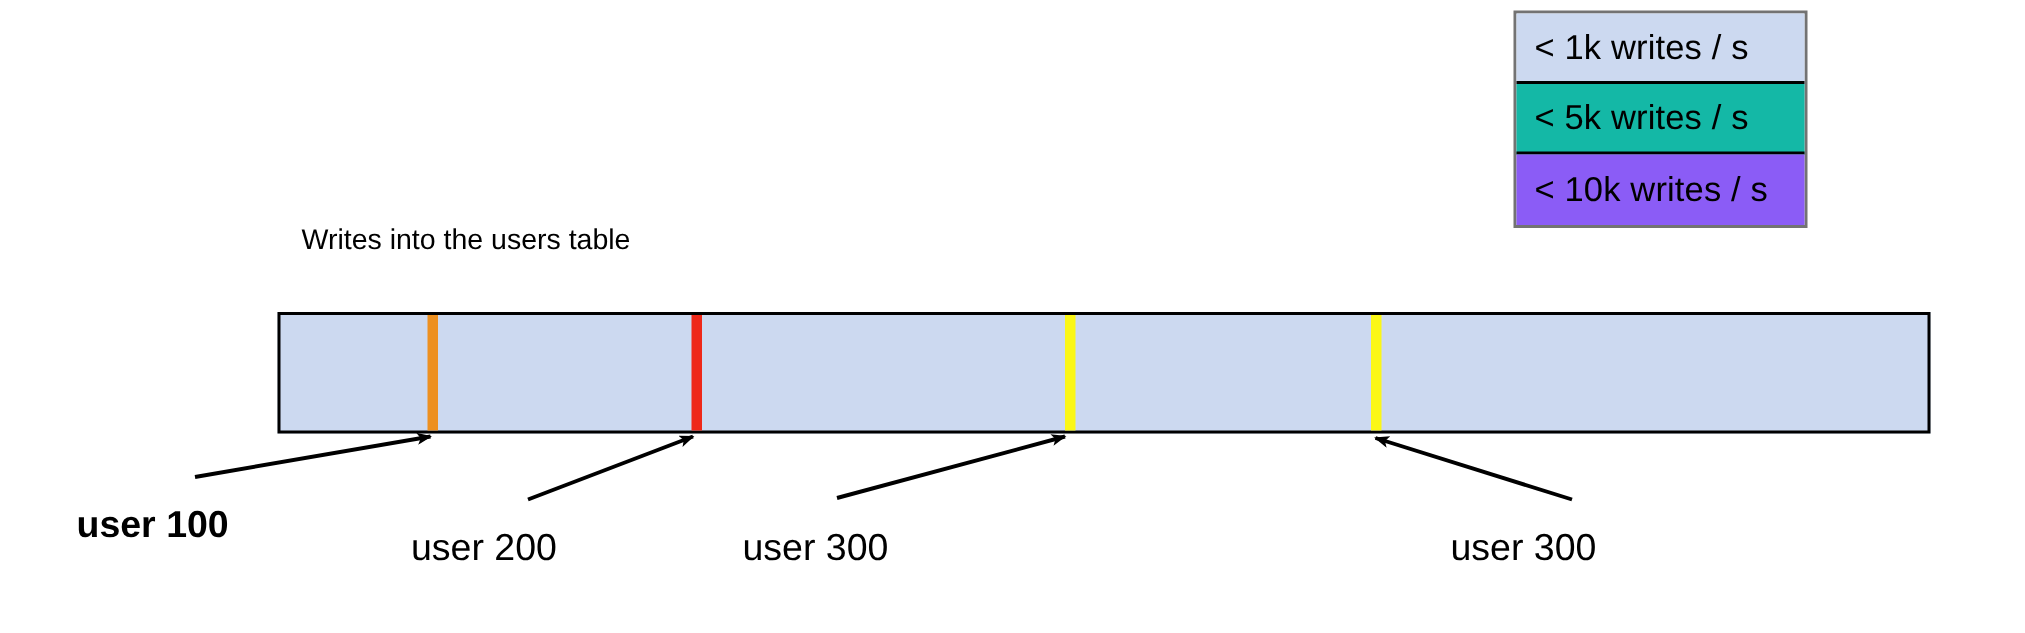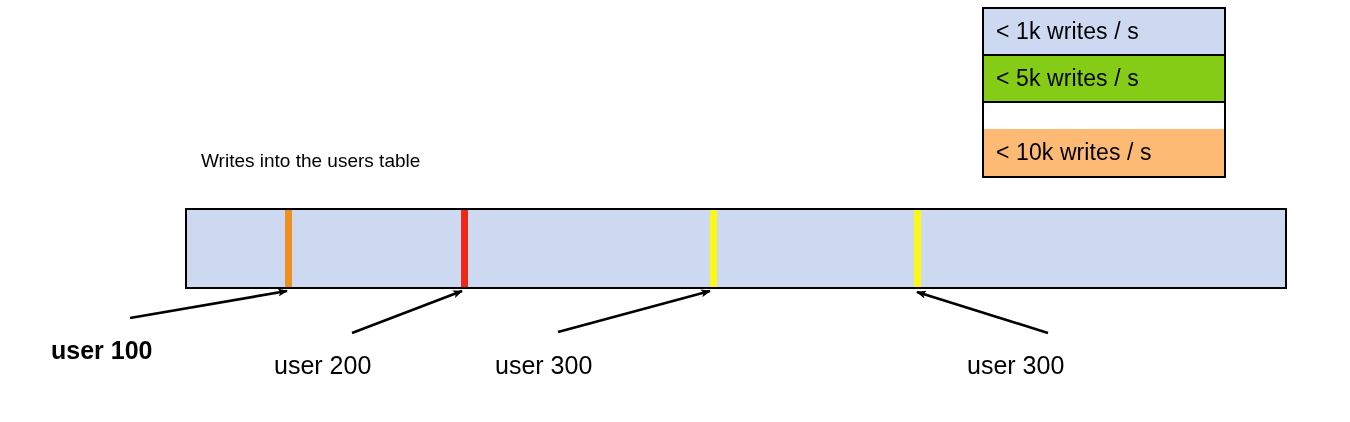--- a/index.html
+++ b/index.html
@@ -16,24 +16,24 @@
     position: relative;
     width: 1350px;
     height: 422px;
     background: #ffffff;
     overflow: hidden;
   }
 
   
   #legend {
     position: absolute;
-    left: 982px;
+    left: 1009px;
     top: 7px;
-    width: 244px;
-    border: 2px solid #000000;
+    width: 196px;
+    border: 2px solid #737373;
     box-sizing: border-box;
   }
   .legend-row {
     height: 47px;
     box-sizing: border-box;
     border-bottom: 2px solid #000000;
     display: flex;
     align-items: center;
     padding-left: 12px;
   }
@@ -97,25 +97,25 @@
 <body>
 
 <div id="canvas">
 
   <div id="legend">
 
     <div class="legend-row" style="background:#ccd9f0;">
       <span class="legend-label">&lt; 1k writes / s</span>
     </div>
 
-    <div class="legend-row" style="background:#84cc16;">
+    <div class="legend-row" style="background:#14b8a6;">
       <span class="legend-label">&lt; 5k writes / s</span>
     </div>
 
-    <div class="legend-row" style="background:#fdba74;margin-top:26px;">
+    <div class="legend-row" style="background:#8b5cf6;">
       <span class="legend-label">&lt; 10k writes / s</span>
     </div>
 
 
   </div>
 
   <div id="chart-title">Writes into the users table</div>
 
   <div id="bar">
     <div class="marker" style="left:98px;  background:#ed9020;"></div>

